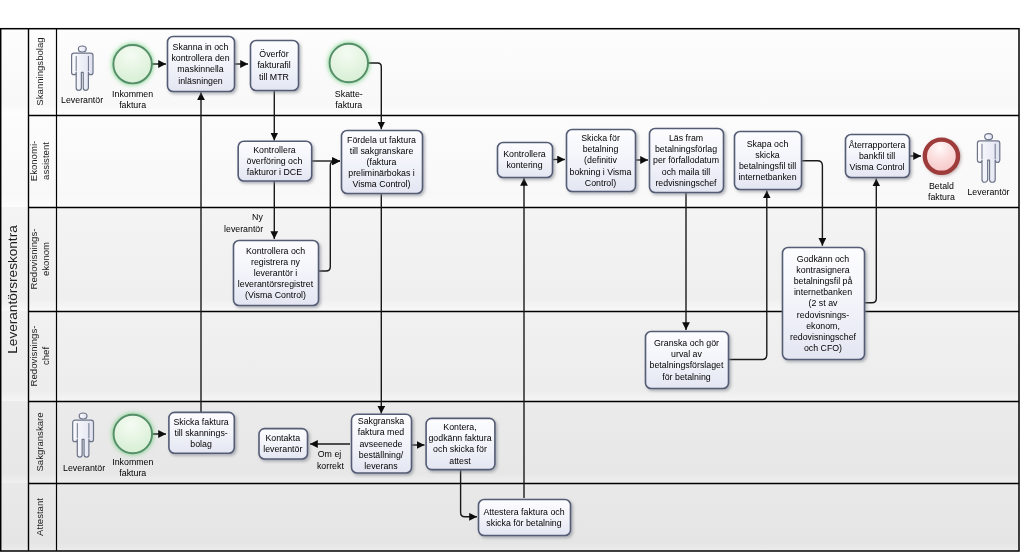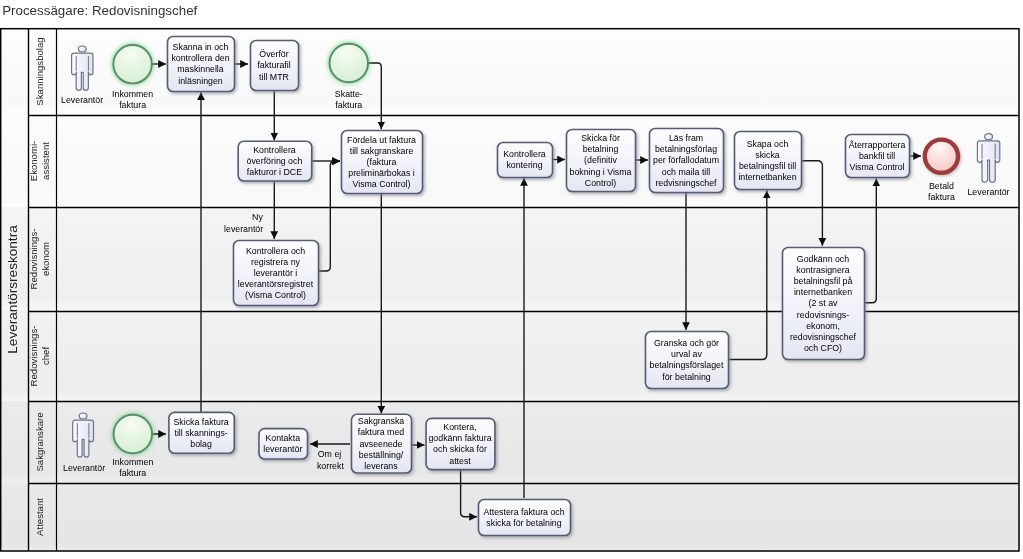--- a/index.html
+++ b/index.html
@@ -12,21 +12,20 @@
   svg{position:absolute;left:0;top:0;}
   .lanetxt{font-size:9.6px;fill:#1d1d1d;font-family:"Liberation Sans",sans-serif;}
   .pooltxt{font-size:13.6px;fill:#1d1d1d;font-family:"Liberation Sans",sans-serif;}
   .nodetxt{font-size:8.8px;fill:#000000;font-family:"Liberation Sans",sans-serif;}
   .lbl{font-size:8.8px;fill:#000000;font-family:"Liberation Sans",sans-serif;}
 </style>
 </head>
 <body>
 
 <div id="root">
-  <div id="title">Processägare: Redovisningschef</div>
   <svg id="canvas" width="1023" height="559">
     <defs>
       <linearGradient id="taskgrad" x1="0" y1="0" x2="0" y2="1">
         <stop offset="0%" stop-color="#fdfdff"></stop>
         <stop offset="45%" stop-color="#f4f5fb"></stop>
         <stop offset="100%" stop-color="#e3e6f2"></stop>
       </linearGradient>
       <radialGradient id="startgrad" cx="46%" cy="26%" r="78%">
         <stop offset="0%" stop-color="#f5fbf4"></stop>
         <stop offset="35%" stop-color="#eaf7e7"></stop>

